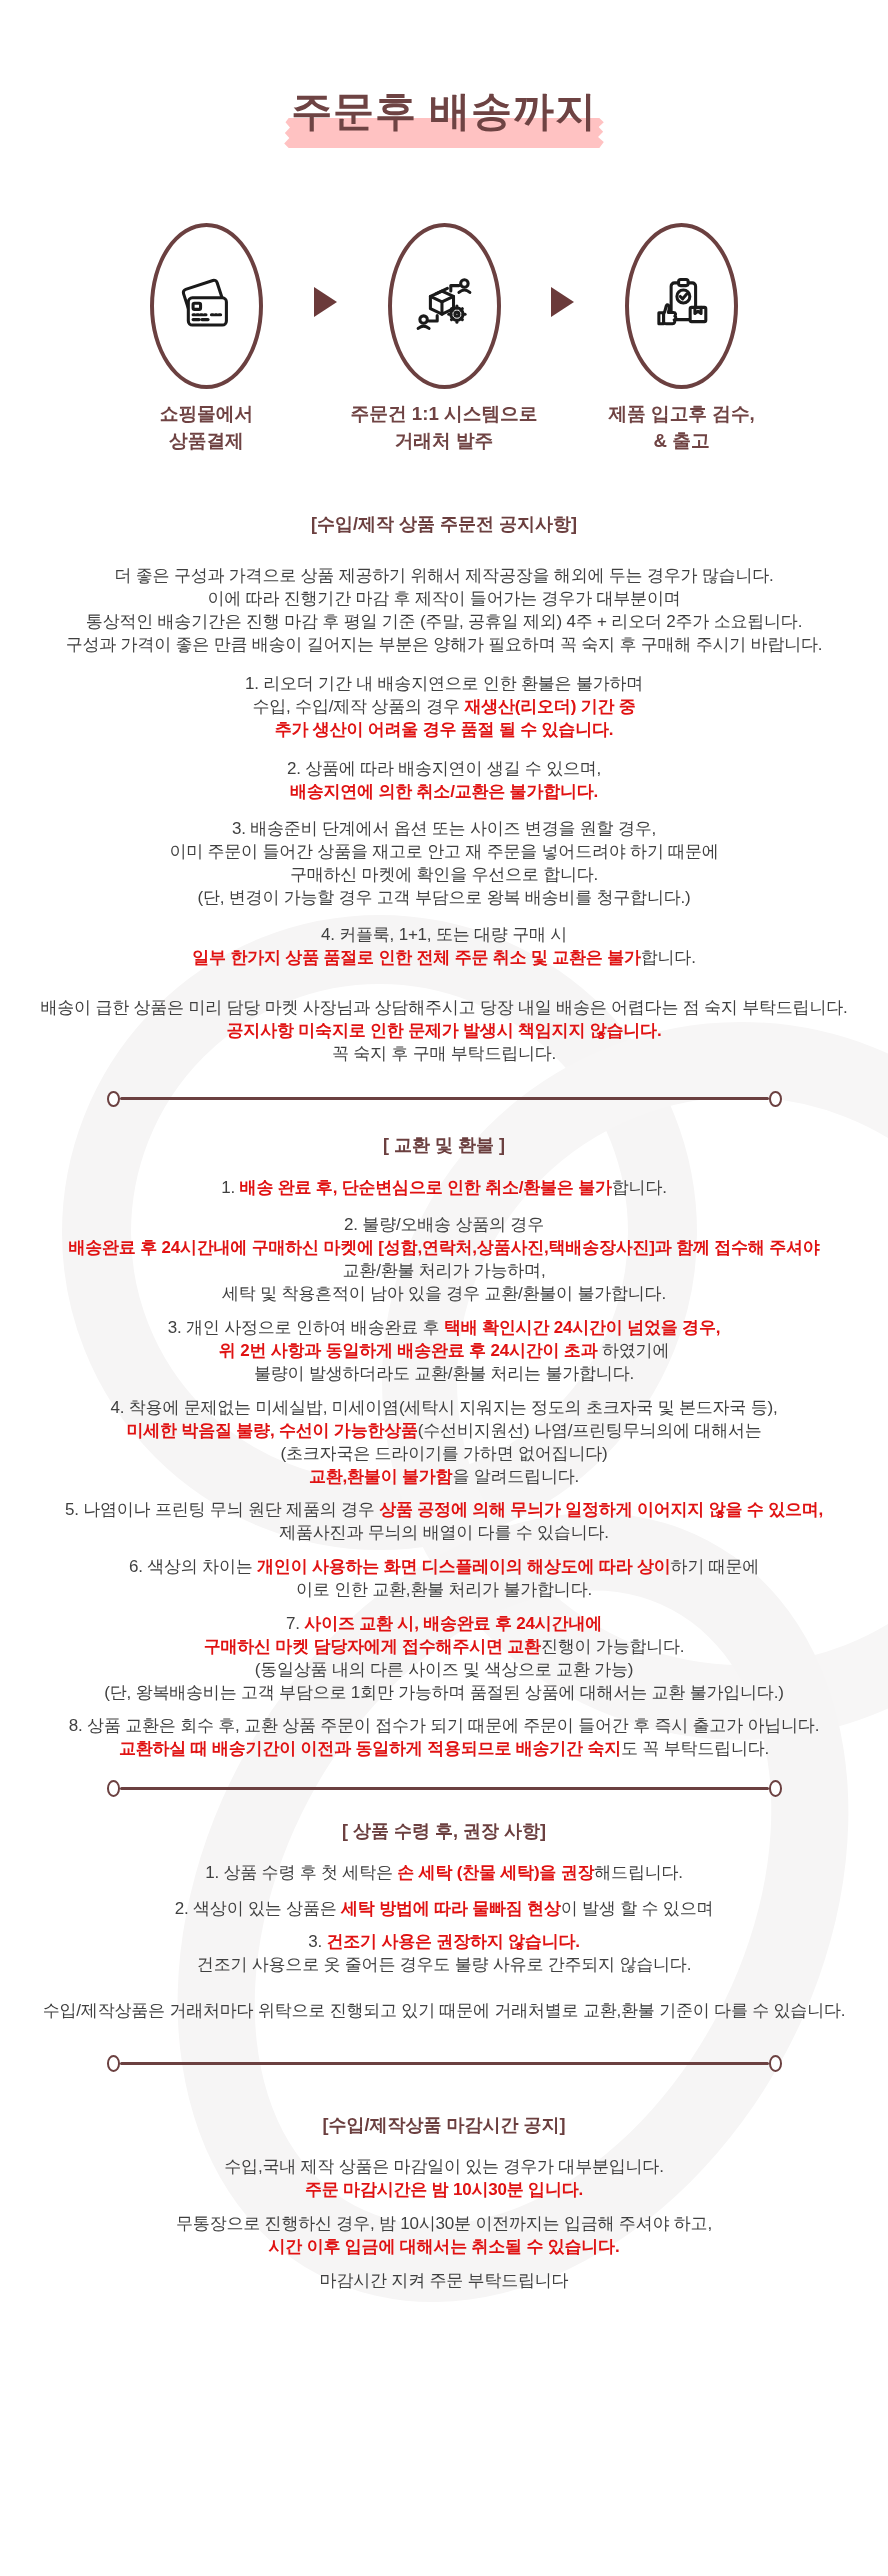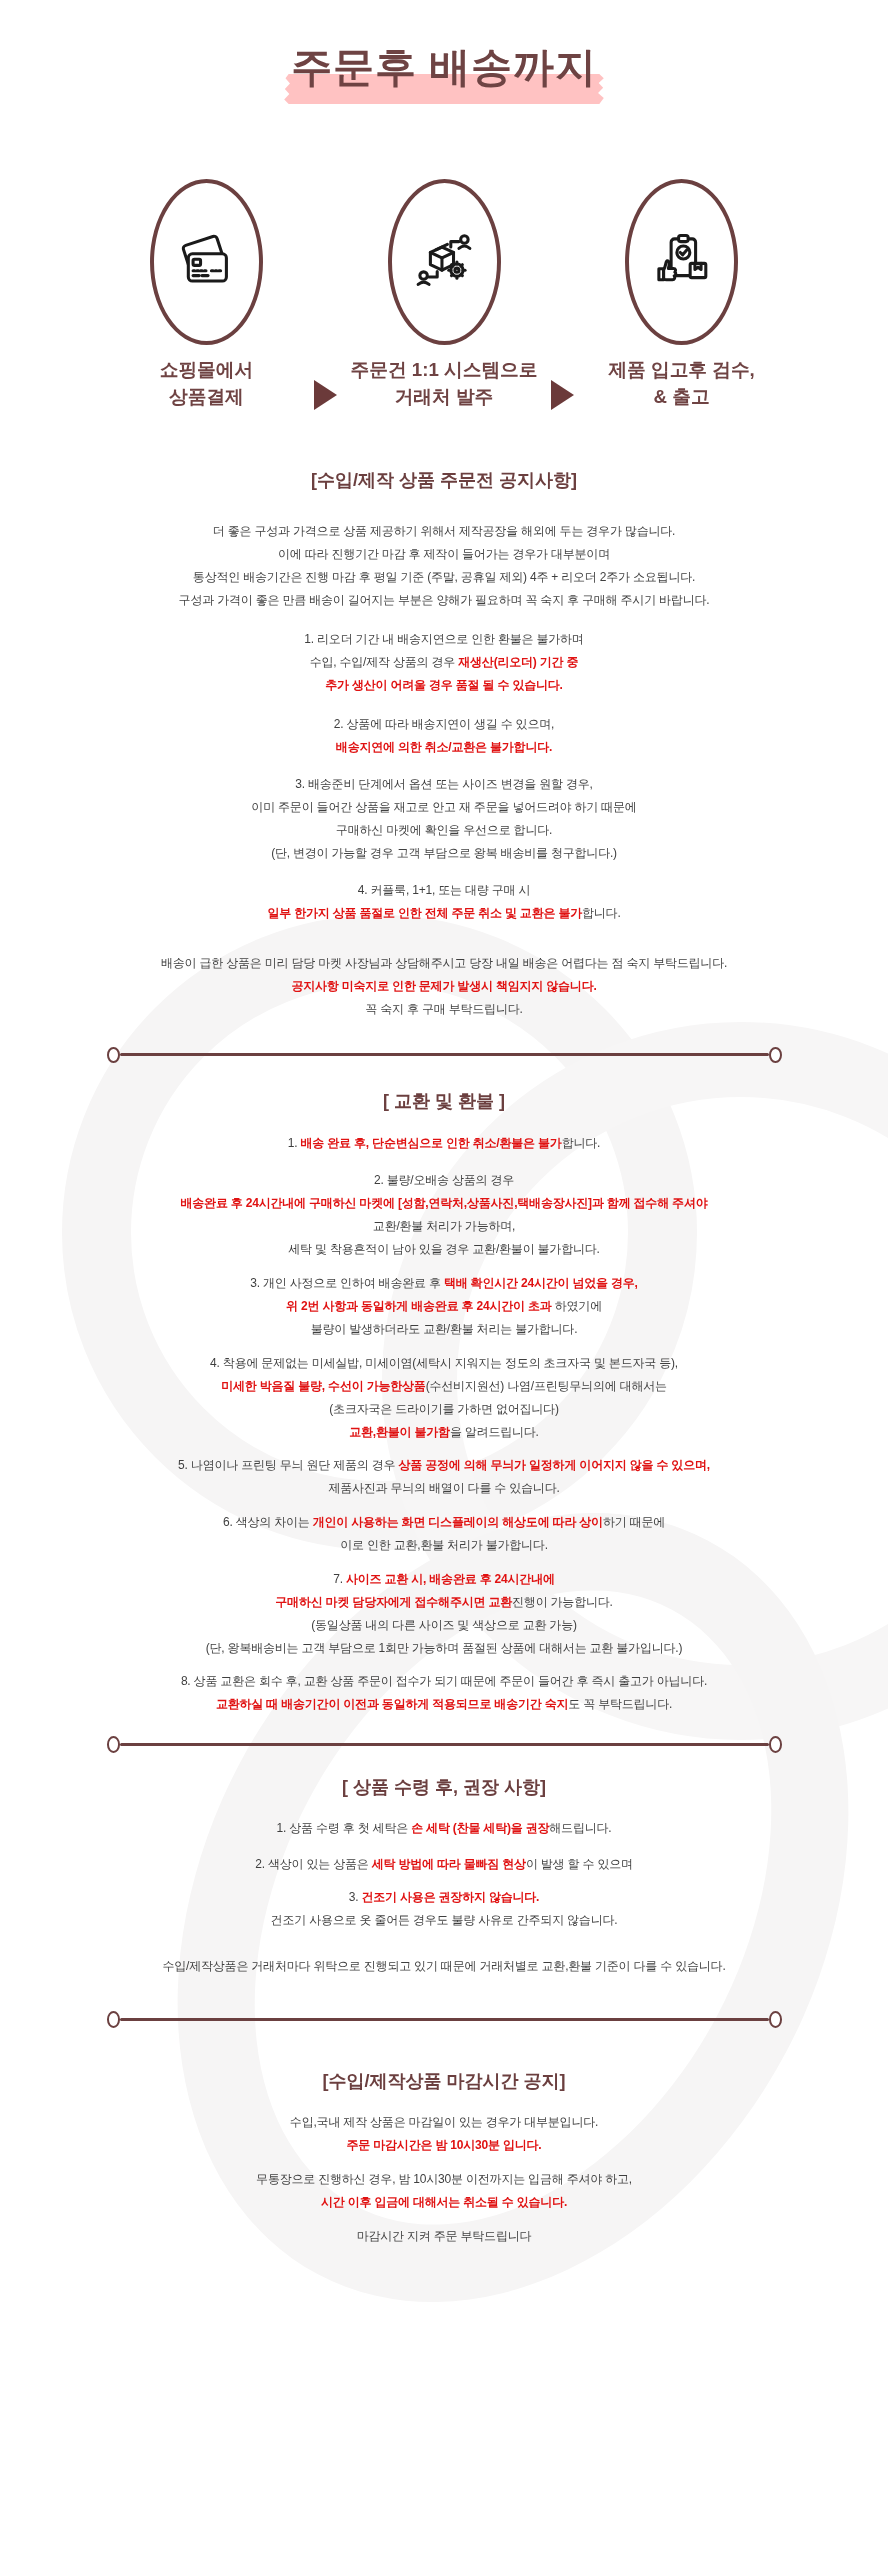--- a/index.html
+++ b/index.html
@@ -9,33 +9,33 @@
     overflow:hidden;position:relative;
   }
   
   .watermark{position:absolute;inset:0;overflow:hidden;z-index:0;pointer-events:none;}
   .wm-ring{position:absolute;border-radius:50%;}
   .wm1{left:62px;top:915px;width:497px;height:497px;border:69px solid #f6f5f5;}
   .wm2{left:382px;top:1022px;width:568px;height:568px;border:75px solid #f7f6f6;}
   .wm3{left:204px;top:1492px;width:462px;height:675px;border:78px solid #f6f5f5;transform:rotate(28deg);}
   
   .content{position:relative;z-index:1;width:100%;text-align:center;}
-  .title-wrap{padding-top:44px;}
+  .title-wrap{padding-top:88px;}
   .big-title{position:relative;display:inline-block;}
   .big-title h1{
     margin:0;font-size:41px;line-height:46px;font-weight:800;
     color:#6e4343;position:relative;z-index:1;letter-spacing:0.9px;
   }
   .hl-band{
     position:absolute;left:-7px;right:-7px;bottom:-14px;height:30px;
     background:#ffc2c2;z-index:0;
     clip-path:polygon(1.4% 0,98.6% 0,100% 14%,98.4% 30%,99.8% 46%,98.2% 63%,100% 80%,98.6% 100%,1.4% 100%,0 85%,1.6% 67%,0.2% 50%,1.8% 32%,0.4% 14%);
   }
   
-  .process{margin-top:89px;display:flex;justify-content:center;align-items:flex-end;}
+  .process{margin-top:89px;display:flex;justify-content:center;align-items:flex-start;}
   .step{display:flex;flex-direction:column;align-items:center;width:204px;}
   .oval{
     width:105px;height:158px;border:4.4px solid #6b4040;border-radius:50%;
     background:#fff;display:flex;align-items:center;justify-content:center;
   }
   .oval svg{width:68px;height:68px;}
   .caption{margin-top:10.7px;font-size:18.7px;line-height:27px;font-weight:700;color:#6f4343;}
   .arrow{
     width:0;height:0;margin:64px 5.3px 0 5.3px;
     border-left:23px solid #6b3a3a;border-top:15px solid transparent;border-bottom:15px solid transparent;
@@ -48,21 +48,21 @@
     color:#6b4040;position:relative;z-index:1;letter-spacing:0px;
   }
   .tape-band{
     position:absolute;left:-46px;right:-46px;bottom:-13.3px;height:33px;
     background:#ffc2c2;z-index:0;
     clip-path:polygon(1.6% 0,98.4% 0,100% 13%,98.2% 29%,99.7% 45%,98.1% 62%,100% 79%,98.4% 100%,1.6% 100%,0 86%,1.9% 68%,0.3% 50%,2% 33%,0.5% 15%);
   }
   
   .notice-body{width:871px;margin:0 auto;padding-bottom:71px;}
   .sec-heading{font-size:18px;line-height:23px;font-weight:800;color:#6b3f3f;}
-  .para{font-size:12px;}
+  .para{font-size:17px;}
   .line{line-height:23px;letter-spacing:-0.2px;}
   .sk{color:#3f3f3f;}
   .sr{color:#e01212;font-weight:700;}
   .divider{width:675px;margin-left:auto;margin-right:auto;display:flex;align-items:center;height:14px;}
   .divider .bar{flex:1;height:3.6px;background:#6b4040;border-radius:1.8px;}
   .divider .dot{width:9px;height:12.4px;border:2.7px solid #6b4040;border-radius:50%;background:#fff;}
   .icon-stroke{stroke:#1a1a1a;fill:none;stroke-width:4.5;stroke-linecap:round;stroke-linejoin:round;}
 </style>
 </head>
 <body>

